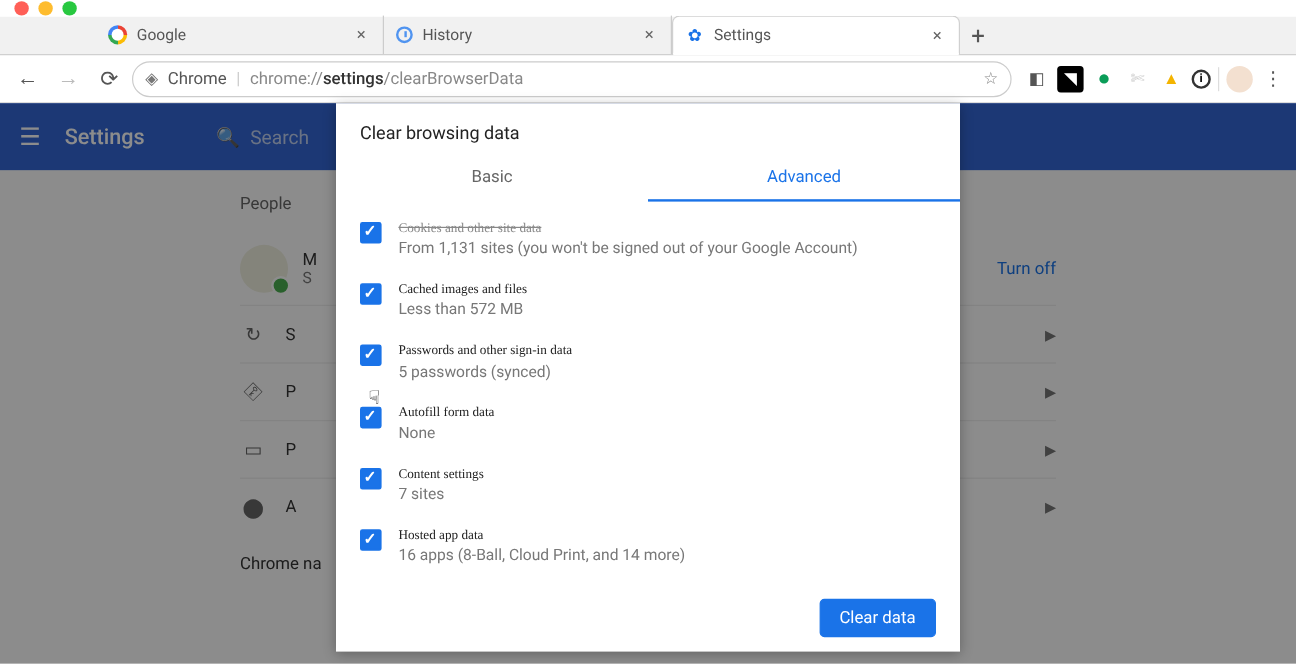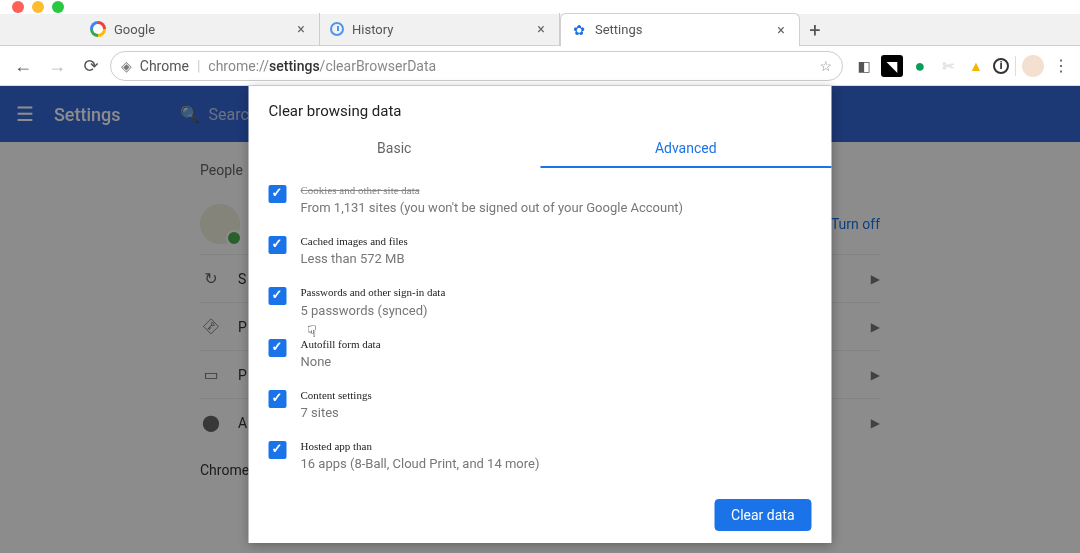--- a/index.html
+++ b/index.html
@@ -41,21 +41,21 @@
     .avatar-badge { position: absolute; bottom: -2px; right: -2px; width: 16px; height: 16px; border-radius: 50%; background: #4caf50; border: 2px solid #fff; }
     .turnoff { margin-left: auto; color: #1a73e8; cursor: pointer; }
     .settings-item { border-top: 1px solid #eee; padding: 14px 0; display: flex; align-items: center; gap: 16px; color: #333; }
     .settings-item .chev { margin-left: auto; color: #777; font-size: 12px; }
     .icon-slot { width: 22px; text-align: center; color: #666; font-size: 16px; }
 
     
     .dim { position: absolute; top: 86px; left: 0; right: 0; bottom: 0; background: rgba(0,0,0,0.45); }
 
     
-    .dialog { position: absolute; top: 86px; left: 50%; transform: translateX(-50%); width: 583px; background: #fff; box-shadow: 0 2px 10px rgba(0,0,0,0.3); display: flex; flex-direction: column; max-height: 467px; }
+    .dialog { position: absolute; top: 86px; left: 50%; transform: translateX(-50%); width: 520px; background: #fff; box-shadow: 0 2px 10px rgba(0,0,0,0.3); display: flex; flex-direction: column; max-height: 467px; }
     .dialog-title { padding: 16px 20px 10px; font-size: 15px; color: #222; }
     .dialog-tabs { display: flex; }
     .dialog-tab { flex: 1; text-align: center; padding: 10px 4px; font-size: 14px; color: #666; cursor: pointer; }
     .dialog-tab.active { color: #1a73e8; border-bottom: 2px solid #1a73e8; }
     .dialog-body { flex: 1; overflow-y: auto; padding: 6px 0; }
     .check-row { display: flex; gap: 14px; padding: 10px 20px; align-items: flex-start; }
     .checkbox { width: 18px; height: 18px; border: 2px solid #555; border-radius: 2px; flex-shrink: 0; margin-top: 1px; position: relative; cursor: pointer; }
     .checkbox.checked { background: #1a73e8; border-color: #1a73e8; }
     .checkbox.checked::after { content: "✓"; color: #fff; font-size: 13px; position: absolute; top: -2px; left: 1px; font-weight: bold; }
     .check-label { font-size: 11px; color: #222; line-height: 1.2; font-family: Liberation Serif, serif; }
@@ -214,21 +214,21 @@
       <div class="check-row">
         <div class="checkbox checked"></div>
         <div>
           <div class="check-label">Content settings</div>
           <div class="check-sub">7 sites</div>
         </div>
       </div>
       <div class="check-row">
         <div class="checkbox checked"></div>
         <div>
-          <div class="check-label">Hosted app than</div>
+          <div class="check-label">Hosted app data</div>
           <div class="check-sub">16 apps (8-Ball, Cloud Print, and 14 more)</div>
         </div>
       </div>
     </div>
   <div class="dialog-footer">
     <button class="btn primary">Clear data</button>
   </div>
 </div>
 
 <div class="cursor">☟</div>

